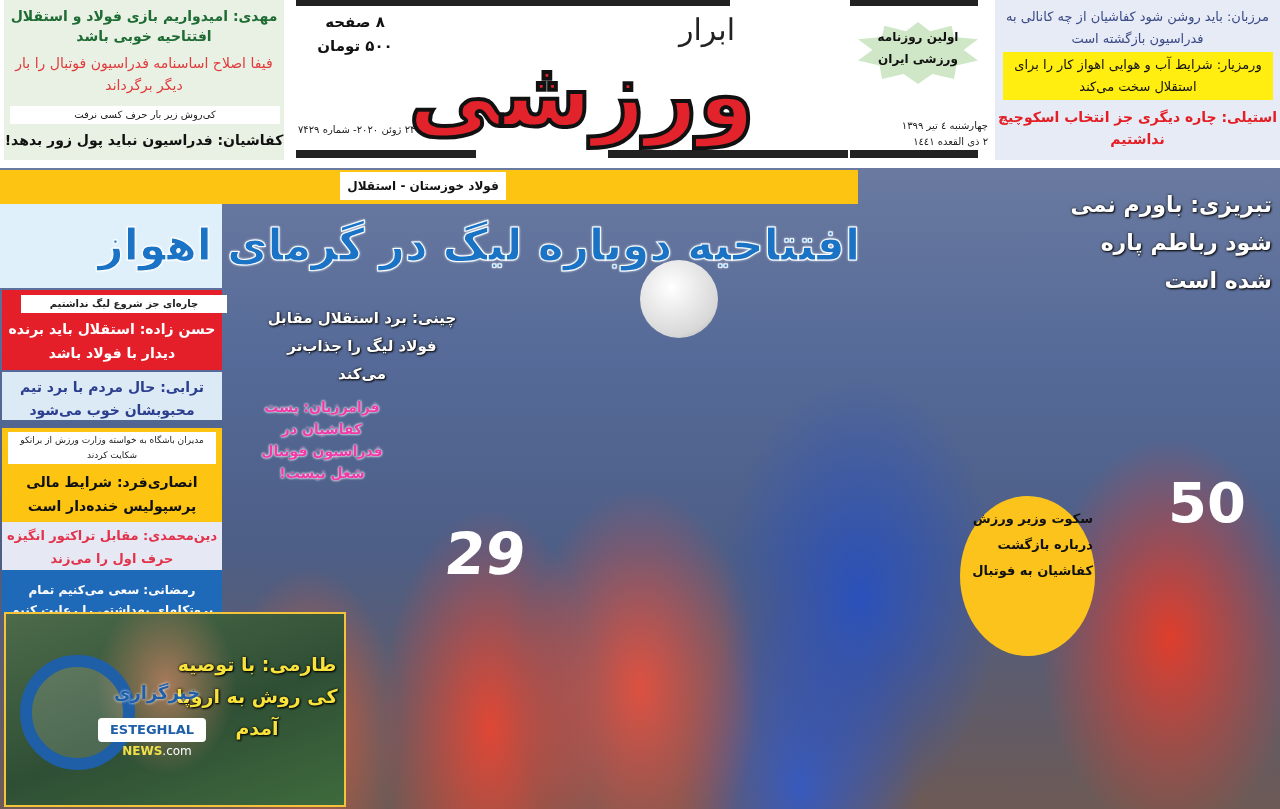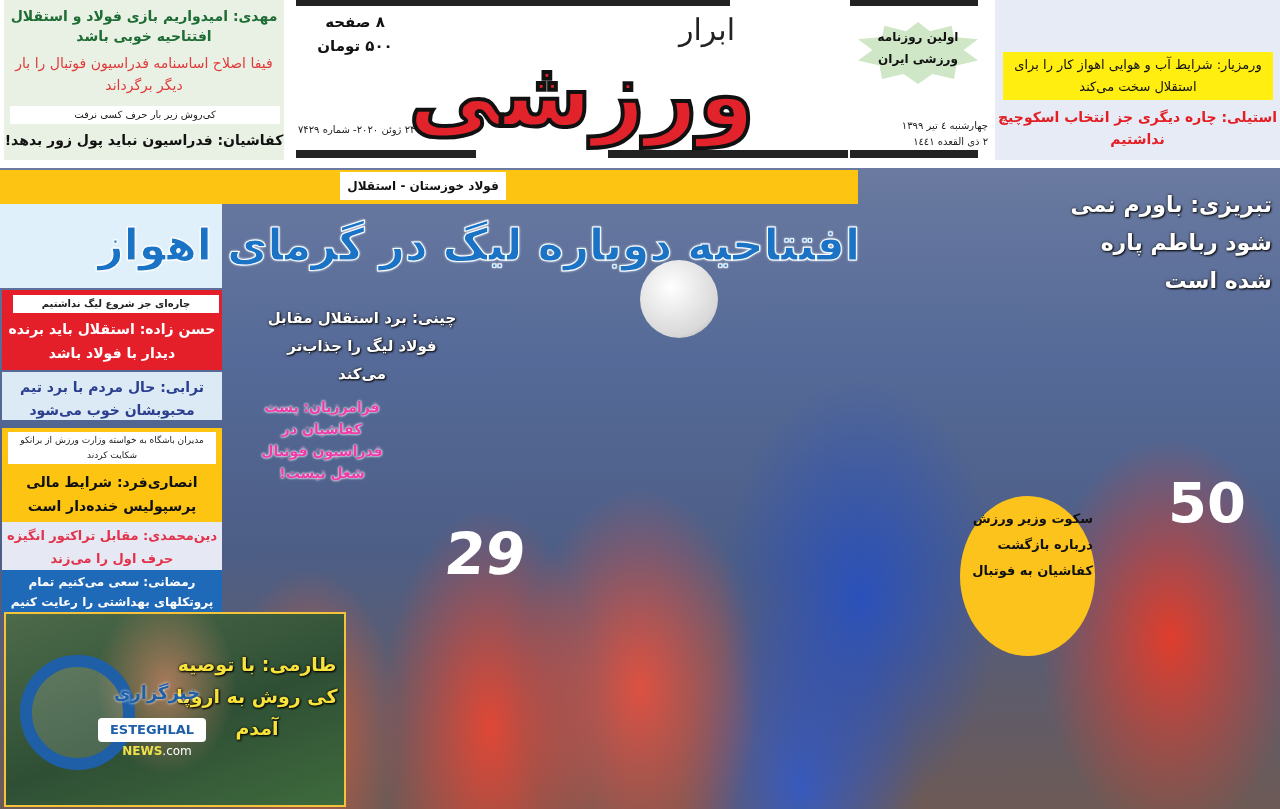--- a/index.html
+++ b/index.html
@@ -56,28 +56,28 @@
   .topic-bar { left: 0; top: 170px; width: 858px; height: 34px; background: #fdc512; }
   .topic-label { left: 340px; top: 172px; width: 166px; height: 28px; background: #fff; color: #111; font-weight: bold; font-size: 12px; line-height: 28px; }
 
   .headline-bg { left: 0; top: 204px; width: 222px; height: 84px; background: #dff0fb; }
   .headline { left: 10px; top: 208px; width: 850px; color: #1a73c4; font-weight: bold; font-size: 44px; line-height: 74px; text-align: right;
     -webkit-text-stroke: 1px #fff; text-shadow: 0 0 2px #fff, 0 0 3px #fff; white-space: nowrap; }
 
   
   .lc { left: 2px; width: 220px; }
   .lc-red { top: 290px; height: 80px; background: #e51f2a; border: 3px solid #e51f2a; }
-  .lc-red .cap { position: absolute; left: 8px; top: 2px; width: 206px; background: #fff; color: #222; font-size: 10px; font-weight: bold; line-height: 18px; text-align: center; }
+  .lc-red .cap { position: absolute; left: 16px; top: 2px; width: 206px; background: #fff; color: #222; font-size: 10px; font-weight: bold; line-height: 18px; text-align: center; }
   .lc-red .txt { position: absolute; left: 0; top: 24px; width: 214px; color: #fff; font-size: 14px; font-weight: bold; line-height: 24px; text-align: center; }
   .lc-blue { top: 372px; height: 48px; background: #dceaf6; color: #2c3f8f; font-size: 14px; font-weight: bold; line-height: 23px; padding-top: 4px; }
   .lc-yellow { top: 428px; height: 94px; background: #fdc512; }
   .lc-yellow .cap { position: absolute; left: 6px; top: 4px; width: 208px; background: #fff; color: #222; font-size: 9px; line-height: 15px; text-align: center; padding: 1px 0; }
   .lc-yellow .txt { position: absolute; left: 0; top: 42px; width: 220px; color: #111; font-size: 14px; font-weight: bold; line-height: 24px; text-align: center; }
   .lc-pink { top: 522px; height: 48px; background: #e6e9f3; color: #e3324b; font-size: 13px; font-weight: bold; line-height: 23px; padding-top: 2px; }
-  .lc-navy { top: 570px; height: 44px; background: #1e69b8; color: #fff; font-size: 12px; font-weight: bold; line-height: 20px; padding-top: 2px; }
+  .lc-navy { top: 570px; height: 44px; background: #1e69b8; color: #fff; font-size: 12px; font-weight: bold; line-height: 20px; padding-top: 10px; }
 
   .inset { left: 4px; top: 612px; width: 342px; height: 195px; border: 2px solid #f5c33b;
     background: radial-gradient(ellipse 70px 90px at 160px 70px, #a77a5a, rgba(0,0,0,0) 100%),
                 linear-gradient(160deg, #4d6b4a 0%, #2f4f35 55%, #3e6a3c 100%); overflow: hidden; }
   .inset-text { left: 172px; top: 648px; width: 170px; color: #f8e23c; font-weight: bold; font-size: 19px; line-height: 32px; text-align: center;
     text-shadow: 0 0 3px #000, 1px 1px 2px #000; }
   .wm-circle { left: 20px; top: 655px; width: 115px; height: 115px; border-radius: 50%; border: 12px solid #1f5fa8; background: rgba(255,255,255,0.15); }
   .wm-fa { left: 112px; top: 682px; width: 90px; color: #1f5fa8; font-size: 18px; font-weight: bold; text-align: center; text-shadow: 0 0 3px #fff; }
   .wm-en { left: 98px; top: 718px; width: 108px; height: 24px; background: #fff; color: #1f5fa8; font-size: 13px; font-weight: bold; line-height: 24px; text-align: center; border-radius: 4px; direction: ltr; }
   .wm-news { left: 112px; top: 742px; width: 90px; direction: ltr; font-size: 12px; line-height: 18px; text-align: center; }
@@ -132,20 +132,21 @@
   <div class="abs badge-text center">
     <div>اولین روزنامه</div>
     <div>ورزشی ایران</div>
   </div>
   <div class="abs date-right">
     <div>چهارشنبه ٤ تیر ١٣٩٩</div>
     <div>٢ ذی القعده ١٤٤١</div>
   </div>
 
   <div class="abs box-right">
+    <div class="abs r1 center">مرزبان: باید روشن شود کفاشیان از چه کانالی به فدراسیون بازگشته است</div>
     <div class="abs r2 center">ورمزیار: شرایط آب و هوایی اهواز کار را برای استقلال سخت می‌کند</div>
     <div class="abs r3 center">استیلی: چاره دیگری جز انتخاب اسکوچیچ نداشتیم</div>
   </div>
 </div>
 
 <div id="photo" class="abs"></div>
 <div class="abs ball"></div>
 <div class="abs jersey-num num-29">29</div>
 <div class="abs jersey-num num-50">50</div>
 

